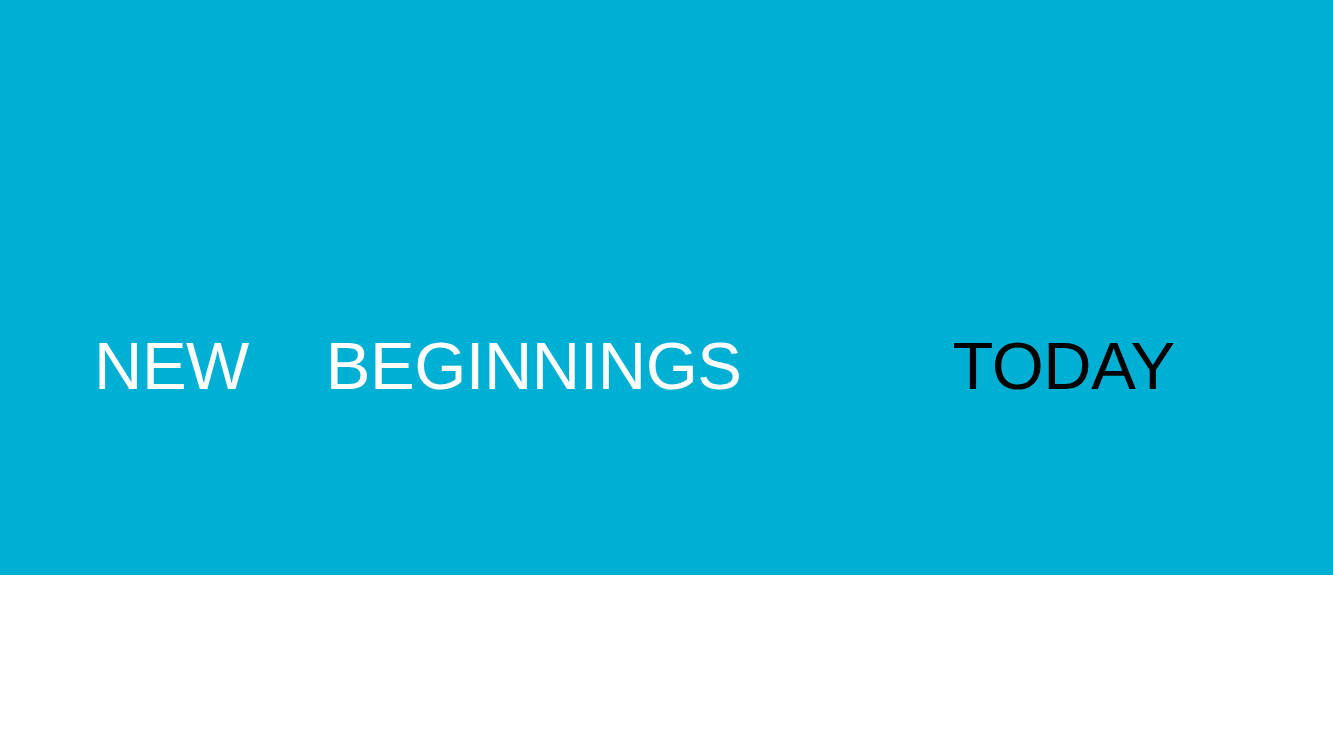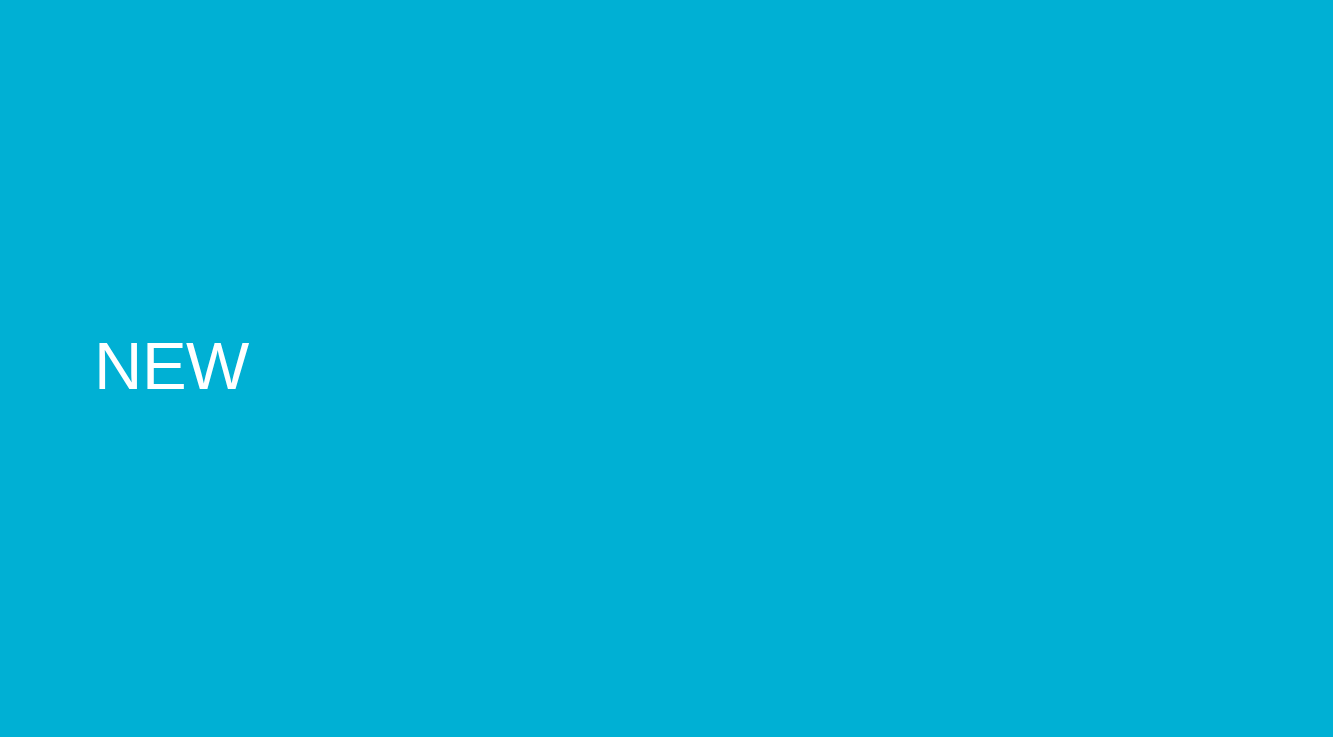--- a/index.html
+++ b/index.html
@@ -9,21 +9,21 @@
   body {
     width: 1333px;
     height: 749px;
     overflow: hidden;
     font-family: "Liberation Sans", sans-serif;
   }
 
   #slide {
     position: relative;
     width: 1333px;
-    height: 737px;
+    height: 575px;
     background: #00b0d4;
   }
 
   #headline {
     position: absolute;
     left: 0;
     top: 0;
     width: 1333px;
     height: 749px;
     display: flex;
@@ -60,23 +60,25 @@
 
 <div id="slide" style="background: rgb(0, 176, 212);">
 
   <div id="headline">
     <div class="headline-inner">
 
       <span class="word word-light" style="color: rgb(255, 255, 255);">NEW</span>
 
       <span class="gap-sm"></span>
 
+      <span class="word word-light" style="color: rgb(255, 255, 255);">BEGINNINGS</span>
 
       <span class="gap-lg"></span>
 
 
       <span class="gap-md"></span>
 
+      <span class="word word-dark" style="color: rgb(0, 0, 0);">TODAY</span>
 
     </div>
   </div>
 
 </div>
 
 </body></html>

